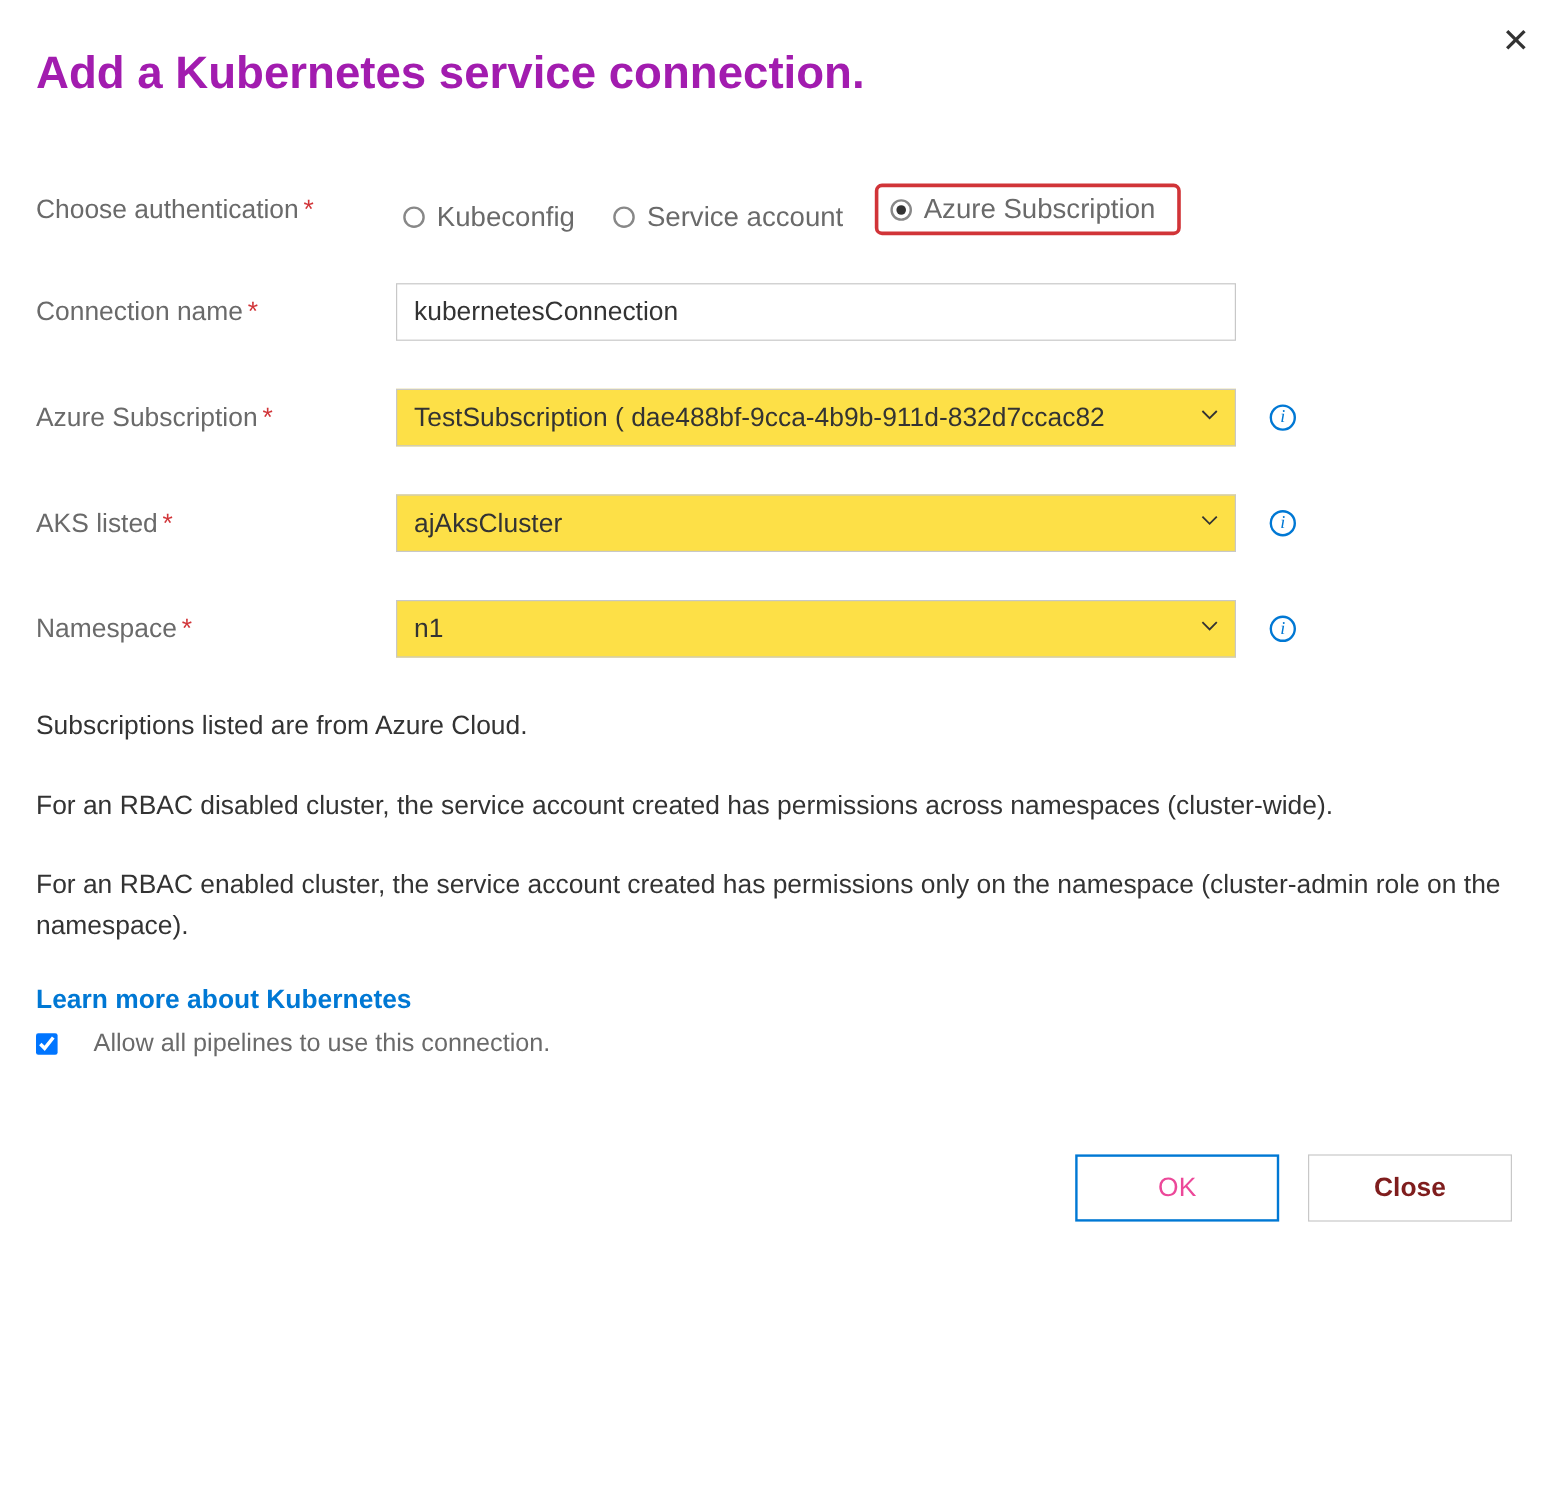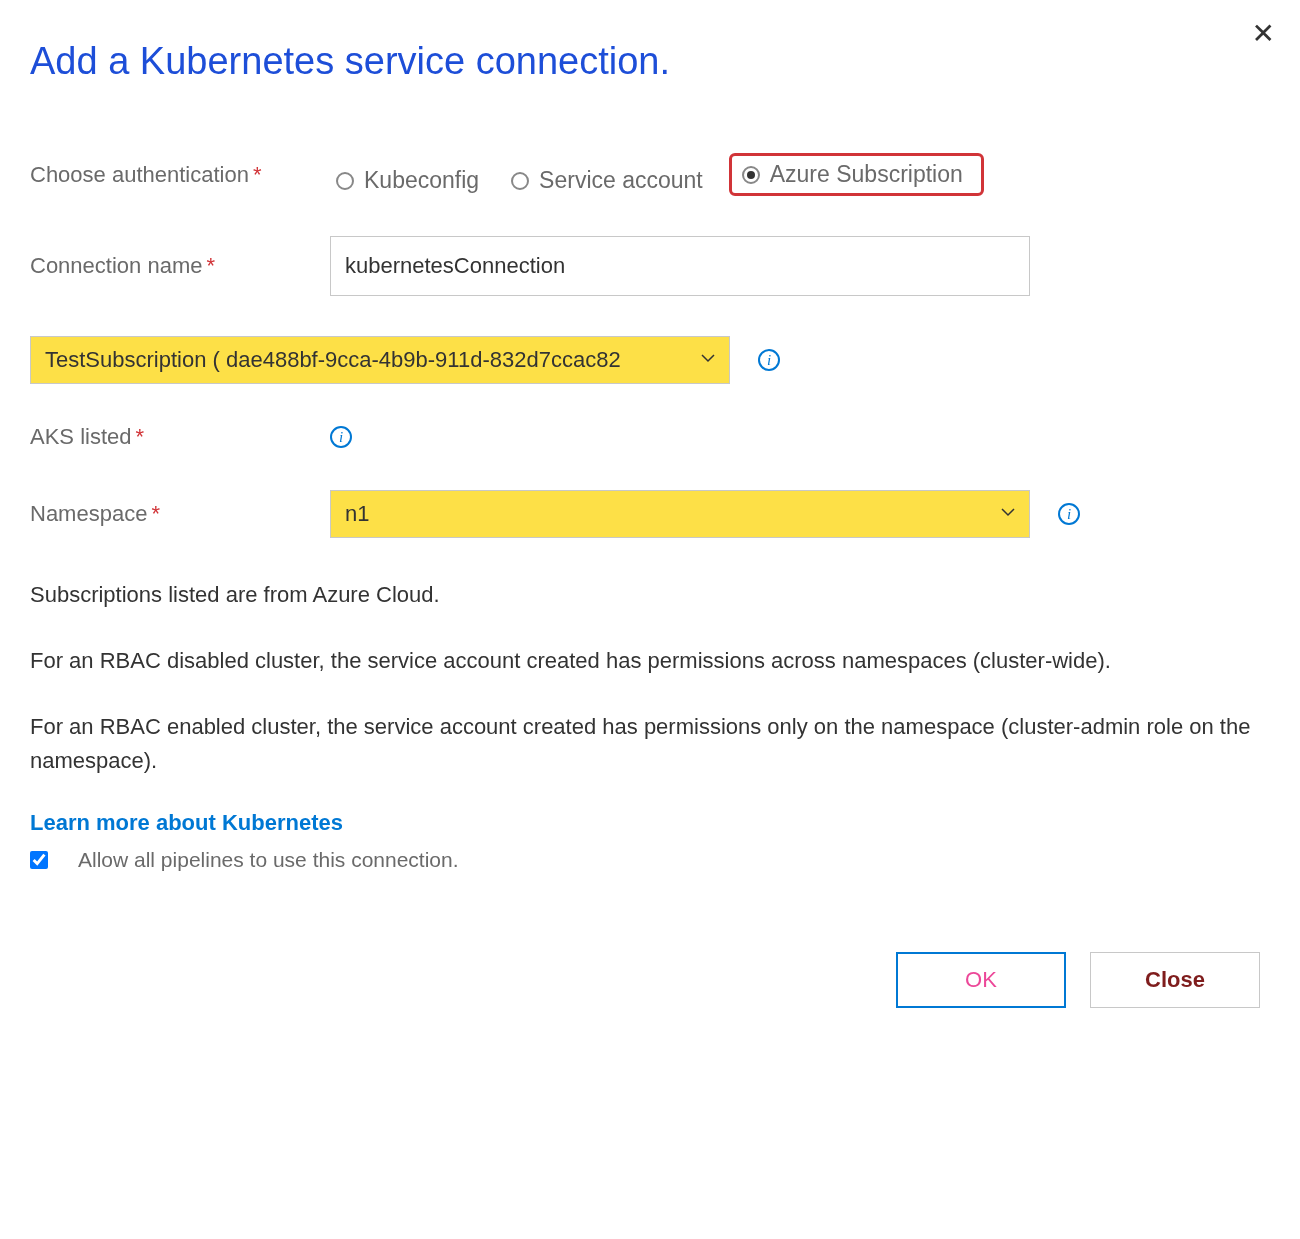--- a/index.html
+++ b/index.html
@@ -21,22 +21,22 @@
       top: 20px;
       right: 25px;
       font-size: 28px;
       color: #333;
       cursor: pointer;
       line-height: 1;
       font-weight: 300;
     }
     .dialog-title {
       font-size: 38px;
-      font-weight: 400;
-      color: #1d4ed8;
+      font-weight: 700;
+      color: #a21caf;
       margin-bottom: 70px;
       margin-top: 10px;
     }
     .form-row {
       display: flex;
       align-items: center;
       margin-bottom: 40px;
       margin-top: 12px;
     }
     .form-label {
@@ -81,21 +81,21 @@
     .radio-circle.checked::after {
       content: "";
       width: 8px;
       height: 8px;
       background: #333;
       border-radius: 50%;
       display: block;
     }
     .text-input {
       flex: 1;
-      height: 60px;
+      height: 48px;
       border: 1px solid #c8c8c8;
       padding: 0 14px;
       font-size: 22px;
       color: #333;
       font-family: inherit;
       outline: none;
       max-width: 700px;
     }
     .select-wrapper {
       position: relative;
@@ -238,38 +238,49 @@
   <div class="form-label">
     <span>Connection name</span><span class="required-asterisk">*</span>
   </div>
   <div class="input-line">
     <input type="text" class="text-input" value="kubernetesConnection" style="">
     <span class="info-spacer"></span>
   </div>
 </div>
 
 <div class="form-row">
+  <div class="form-label">
+    <span>Azure Subscription</span><span class="required-asterisk">*</span>
+  </div>
   <div class="input-line">
     <div class="select-wrapper">
       <div class="select-input">TestSubscription ( dae488bf-9cca-4b9b-911d-832d7ccac82</div>
       <span class="chevron">
         <svg width="16" height="16" viewBox="0 0 16 16">
             <path d="M2 5 L8 11 L14 5" stroke="#333" stroke-width="1.5" fill="none"></path>
           </svg>
       </span>
     </div>
     <span class="info-icon">i</span>
   </div>
 </div>
 
 <div class="form-row">
   <div class="form-label">
     <span>AKS listed</span><span class="required-asterisk">*</span>
   </div>
   <div class="input-line">
+    <div class="select-wrapper">
+      <div class="select-input">ajAksCluster</div>
+      <span class="chevron">
+        <svg width="16" height="16" viewBox="0 0 16 16">
+            <path d="M2 5 L8 11 L14 5" stroke="#333" stroke-width="1.5" fill="none"></path>
+          </svg>
+      </span>
+    </div>
     <span class="info-icon">i</span>
   </div>
 </div>
 
 <div class="form-row">
   <div class="form-label">
     <span>Namespace</span><span class="required-asterisk">*</span>
   </div>
   <div class="input-line">
     <div class="select-wrapper">

